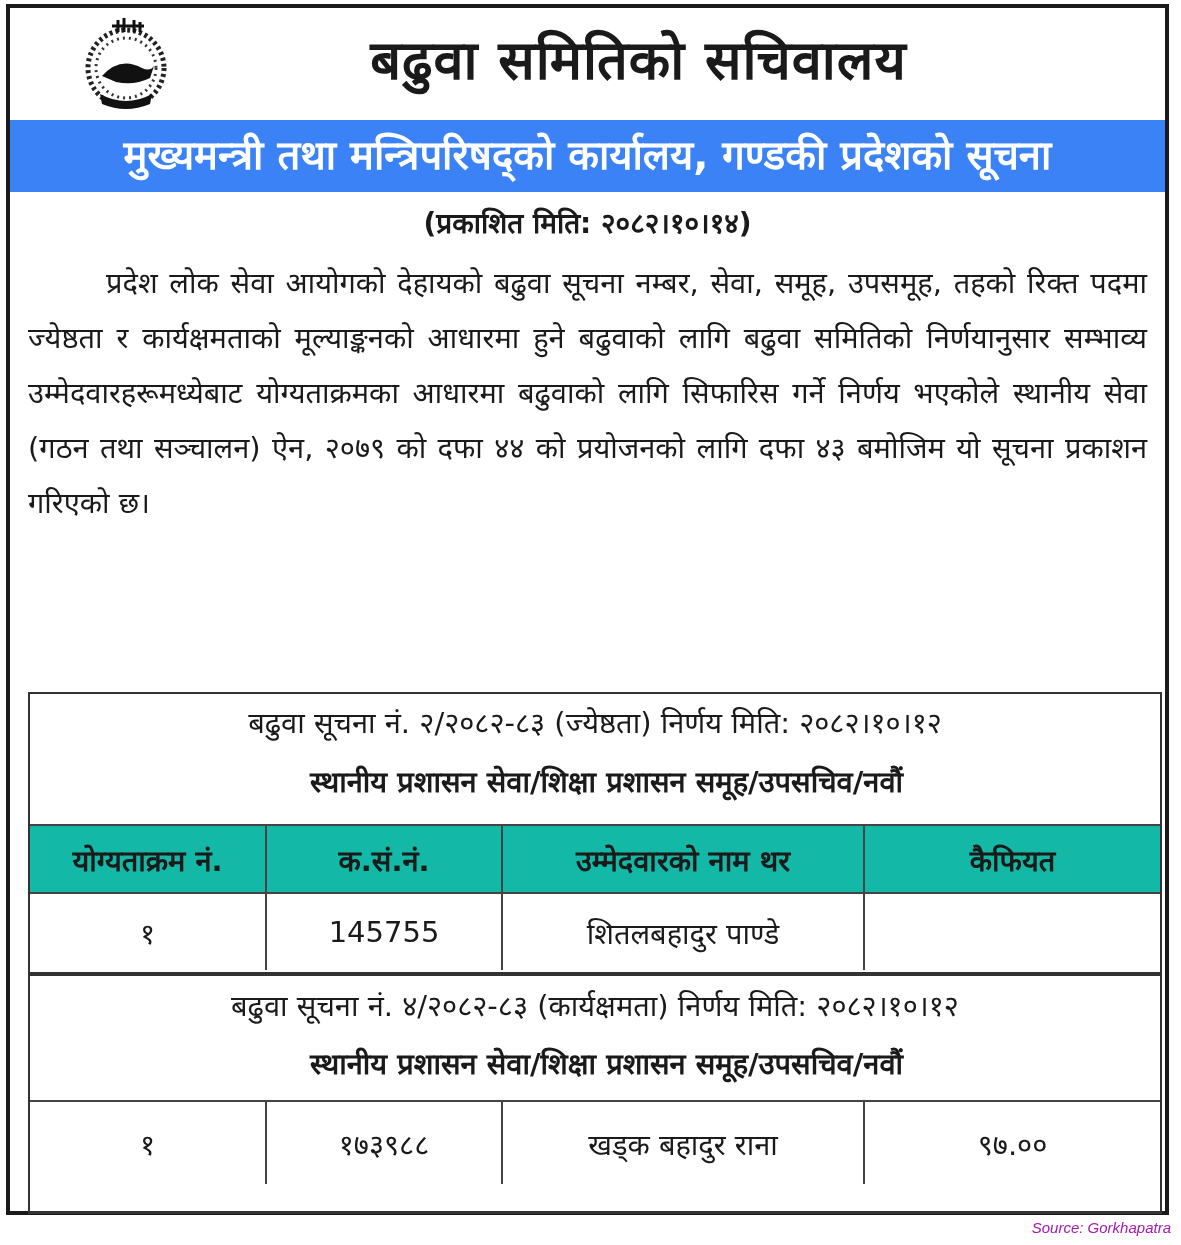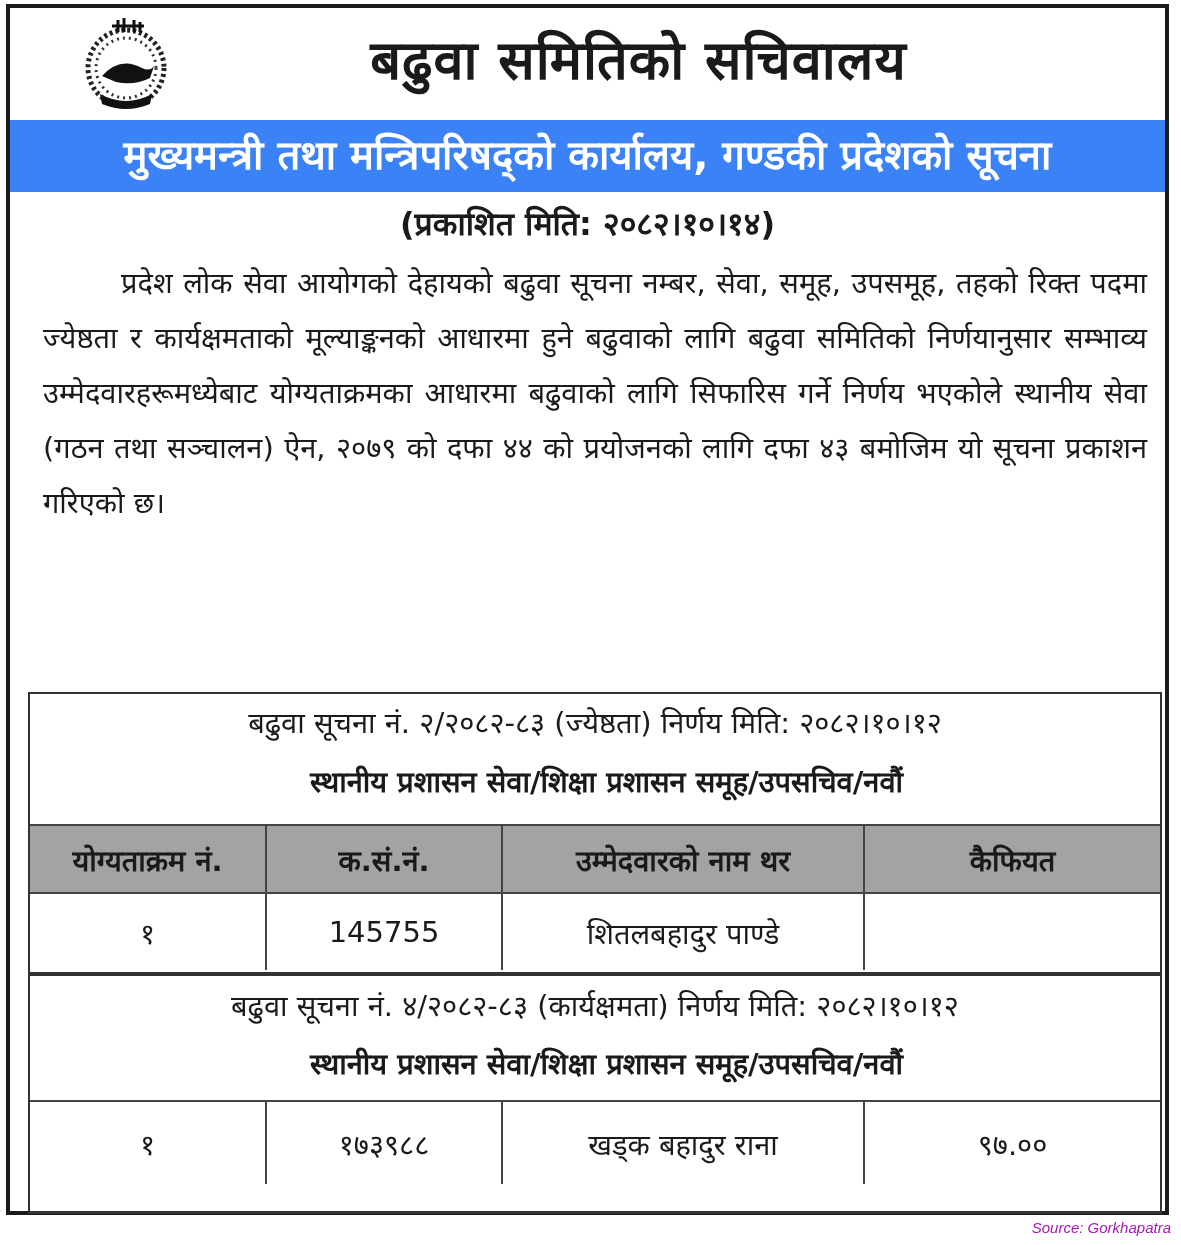--- a/index.html
+++ b/index.html
@@ -22,27 +22,26 @@
     text-align: center; font-size: 54px; font-weight: bold; line-height: 70px;
     letter-spacing: 1px;
   }
   .black-band {
     position: absolute; left: 0; right: 0; top: 112px; height: 72px;
     background: #3b82f6; color: #fff; text-align: center;
     font-size: 40px; font-weight: bold; line-height: 70px;
   }
   .pubdate {
     position: absolute; left: 0; right: 0; top: 194px; text-align: center;
-    font-size: 32px; font-weight: bold; line-height: 44px;
+    font-size: 28px; font-weight: bold; line-height: 44px;
   }
   .para {
     position: absolute; left: 18px; right: 18px; top: 248px;
     font-size: 29px; line-height: 55px; text-align: justify;
     text-indent: 78px;
-    margin-left: 15px;
   }
   .notice {
     position: absolute; left: 18px; width: 1134px; border: 2px solid #333;
     box-sizing: border-box;
   }
   .notice-1 { top: 684px; height: 282px; }
   .notice-2 { top: 966px; height: 240px; border-bottom-width: 3px; }
   .notice-head {
     text-align: center; font-size: 29px; line-height: 58px; height: 58px;
   }
@@ -51,21 +50,21 @@
   }
   table.cands {
     width: 100%; border-collapse: collapse; table-layout: fixed;
   }
   table.cands th, table.cands td {
     border: 2px solid #444; text-align: center; font-size: 29px;
   }
   table.cands tr:first-child th, table.cands tr:first-child td { border-top-width: 2px; }
   table.cands th:first-child, table.cands td:first-child { border-left: none; }
   table.cands th:last-child, table.cands td:last-child { border-right: none; }
-  table.cands th { background: #a3a3a3; font-weight: bold; height: 64px; }
+  table.cands th { background: #14b8a6; font-weight: bold; height: 64px; }
   table.cands td { height: 74px; border-bottom: none; }
   .col1 { width: 236px; } .col2 { width: 236px; } .col3 { width: 362px; } .col4 { width: auto; }
   .source {
     position: absolute; right: 10px; top: 1219px; font-family: "Liberation Sans", sans-serif;
     font-style: italic; font-size: 15px; color: #a21caf;
   }
   .wm {
     position: absolute; font-family: "Liberation Sans", sans-serif; font-weight: bold;
     color: rgba(120,150,210,0.12); font-size: 140px; transform: rotate(-60deg);
     pointer-events: none;

